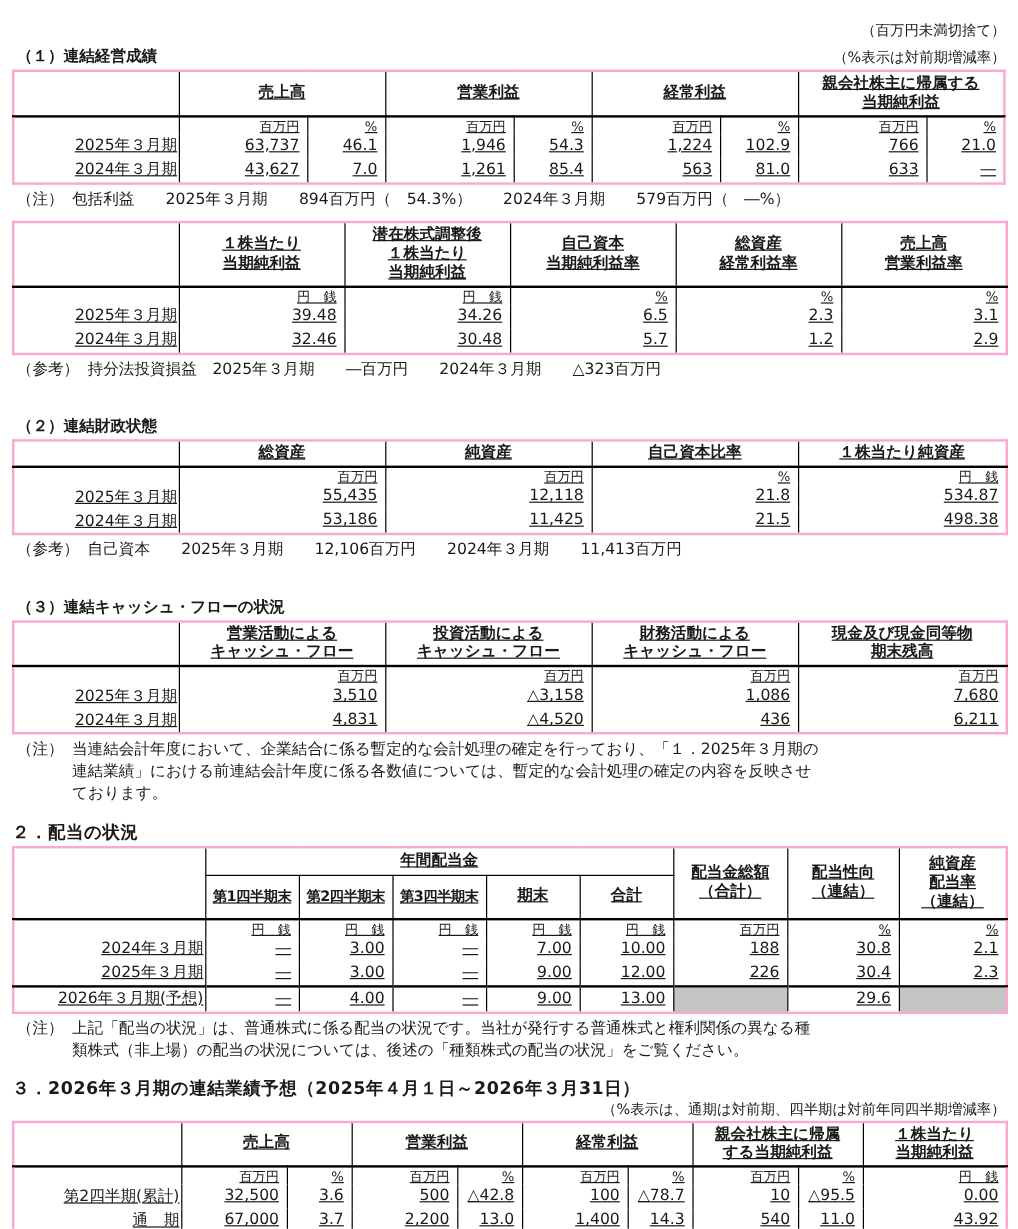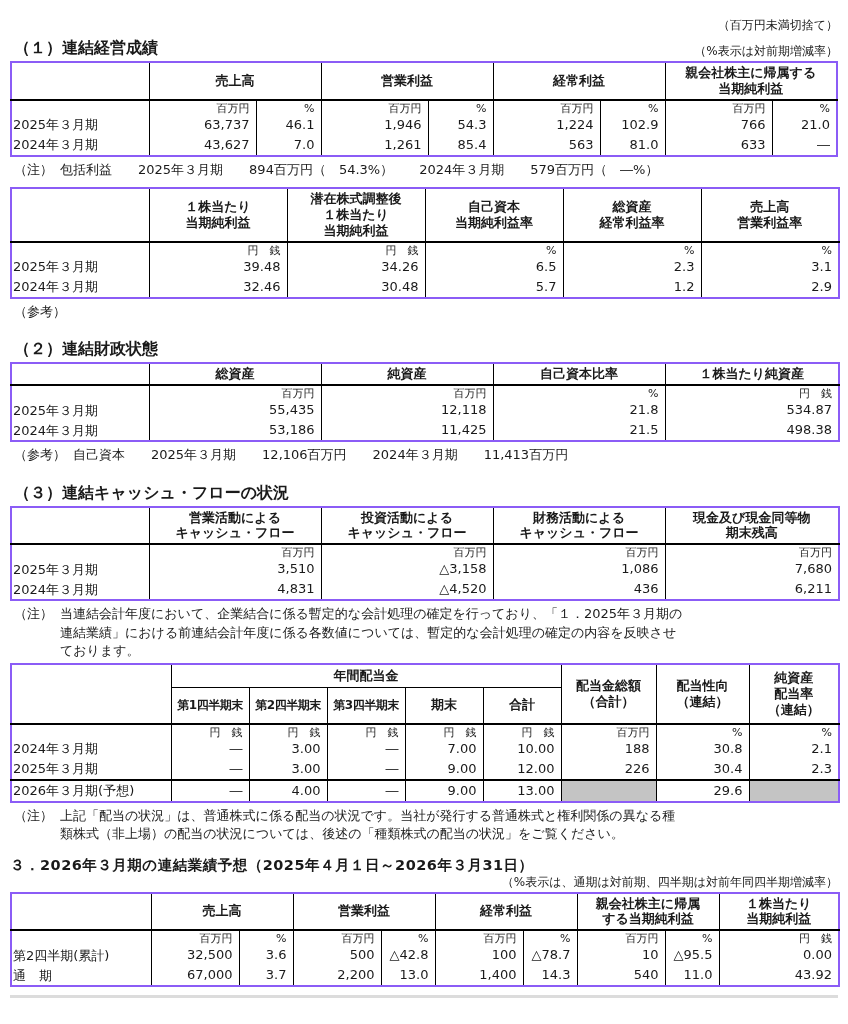--- a/index.html
+++ b/index.html
@@ -8,52 +8,52 @@
     width:848px; height:1024px; overflow:hidden;
     color:#1a1a1a;
     font-family:"DejaVu Sans","Liberation Sans",sans-serif;
     font-size:13px;
   }
   .page { padding:18px 10px 0 10px; }
 
   .right-note { text-align:right; font-size:12px; line-height:15px; }
   .sec-heading { font-size:14.5px; font-weight:bold; margin-top:6px; letter-spacing:0.5px; }
   .sub-row { display:flex; justify-content:space-between; align-items:flex-end; margin-top:5px; }
-  .sub-heading { font-weight:bold; font-size:16px; margin-left:4px; }
+  .sub-heading { font-weight:bold; font-size:13px; margin-left:4px; }
 
   table {
     border-collapse:collapse; table-layout:fixed;
-    width:828px; border:2px solid #8b5cf6; margin-top:2px;
+    width:828px; border:2px solid #f9a8d4; margin-top:2px;text-decoration:underline;
   }
   th, td { border:1px solid #000; border-top:none; border-bottom:none; padding:0; overflow:hidden; }
   thead { border-bottom:2px solid #000; }
   thead th {
     border-bottom:1px solid #000;
     font-weight:bold; text-align:center; vertical-align:middle;
     white-space:pre-line; font-size:13px; line-height:1.22; padding:2px 1px;
   }
   tr.units td { text-align:right; font-size:11px; height:15px; line-height:13px; padding:1px 6px 0 1px; vertical-align:bottom; }
   tr.data  td { text-align:right; font-size:13px; height:20px; line-height:19px; padding:0 6px 1px 1px; vertical-align:middle; }
-  tr.data td.rl { text-align:left; padding:0 1px; white-space:nowrap; }
+  tr.data td.rl { text-align:right; padding:0 1px; white-space:nowrap; }
   td.shaded { background:#c4c4c4; }
   tr.forecast td { border-top:2px solid #000; }
   th.qhead { font-size:12px; letter-spacing:-0.5px; padding:1px 0; }
 
   .divtable tr.h1 th { height:24px; }
   .divtable tr.h2 th { height:36px; }
 
   .note { display:flex; margin:4px 0 0 4px; line-height:1.42; font-size:13px; }
   .note .tag { white-space:nowrap; margin-right:7px; }
   .note .body { white-space:pre-line; }
 
   .bottom-edge { width:828px; height:3px; background:#dcdcdc; margin-top:8px; }
 
   .mt8 { margin-top:8px; }
   .mt12 { margin-top:12px; }
-  .mt14 { margin-top:18px; }
+  .mt14 { margin-top:28px; }
 </style>
 </head>
 <body>
 
 <div class="page">
 
   <div class="right-note">（百万円未満切捨て）</div>
 
 
   <div class="sub-row">
@@ -173,20 +173,21 @@
           <td>30.48</td>
           <td>5.7</td>
           <td>1.2</td>
           <td>2.9</td>
         </tr>
     </tbody>
   </table>
 
   <div class="note">
     <span class="tag">（参考）</span>
+    <span class="body">持分法投資損益　2025年３月期　　―百万円　　2024年３月期　　△323百万円</span>
   </div>
 
   <div class="sub-heading mt14">（２）連結財政状態</div>
 
   <table>
     <colgroup>
       <col style="width:138px">
         <col style="width:172px">
         <col style="width:172px">
         <col style="width:172px">
@@ -279,20 +280,21 @@
     </tbody>
   </table>
 
   <div class="note">
     <span class="tag">（注）</span>
     <span class="body">当連結会計年度において、企業結合に係る暫定的な会計処理の確定を行っており、「１．2025年３月期の
 連結業績」における前連結会計年度に係る各数値については、暫定的な会計処理の確定の内容を反映させ
 ております。</span>
   </div>
 
+  <div class="sec-heading mt12">２．配当の状況</div>
 
   <table class="divtable">
     <colgroup>
       <col style="width:160px">
         <col style="width:78px">
         <col style="width:78px">
         <col style="width:78px">
         <col style="width:78px">
         <col style="width:78px">
         <col style="width:95px">

